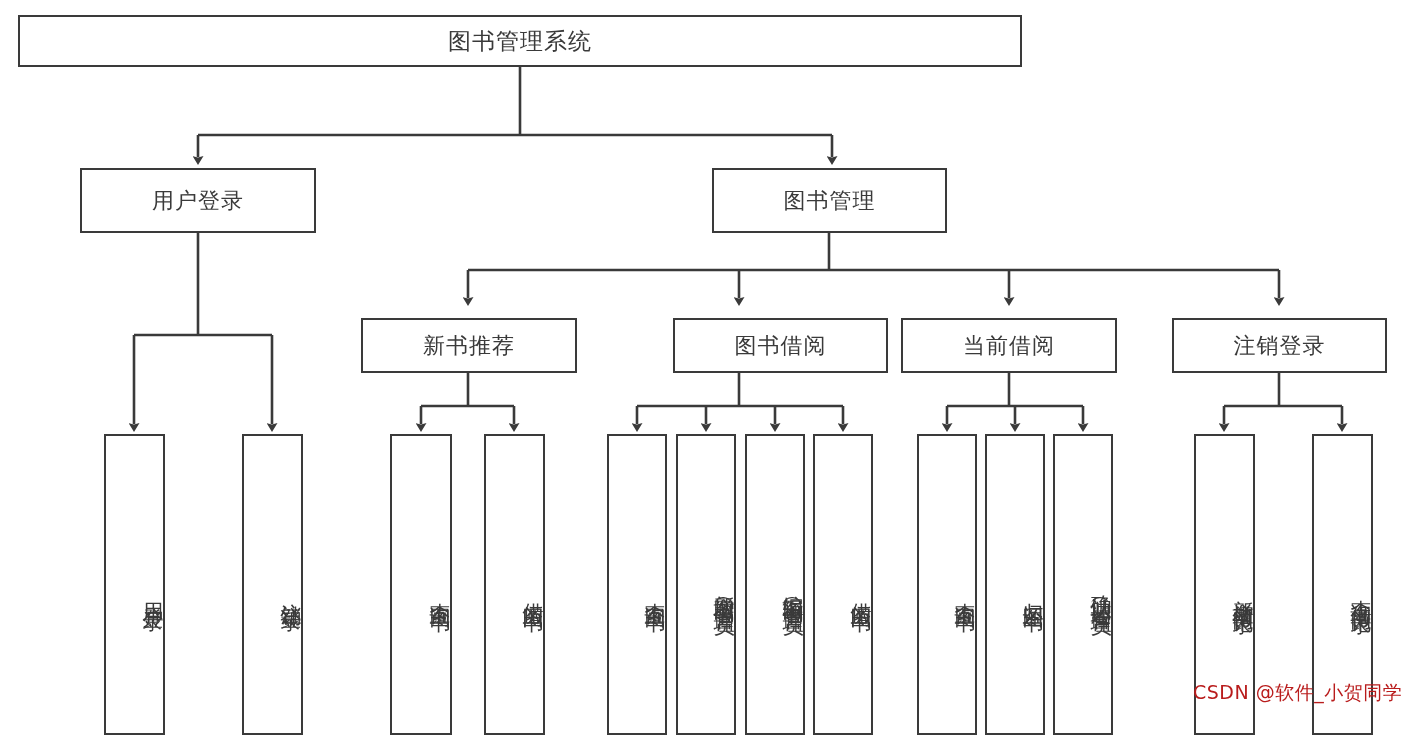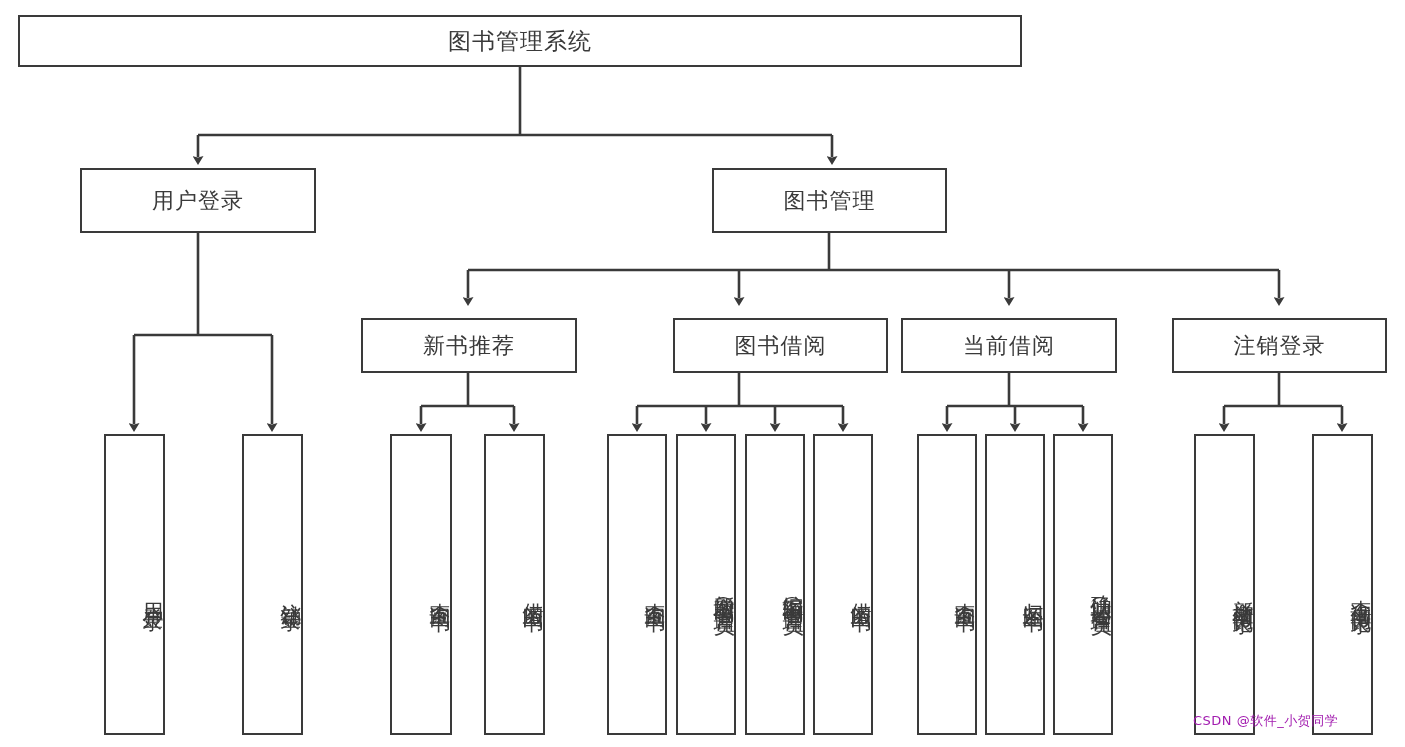--- a/index.html
+++ b/index.html
@@ -49,23 +49,23 @@
     font-size: 21px;
     letter-spacing: 3px;
     padding-top: 14px;
     align-items: flex-start;
     justify-content: center;
     line-height: 1.0;
   }
   .watermark {
     position: absolute;
     left: 1193px;
-    top: 712px;
-    font-size: 13px;
-    color: #a21caf;
+    top: 680px;
+    font-size: 19px;
+    color: #b91c1c;
     white-space: nowrap;
     letter-spacing: 0.5px;
   }
 </style>
 </head>
 <body>
 
 <div id="canvas">
 
   <svg id="wires" viewBox="0 0 1405 747" xmlns="http://www.w3.org/2000/svg">

